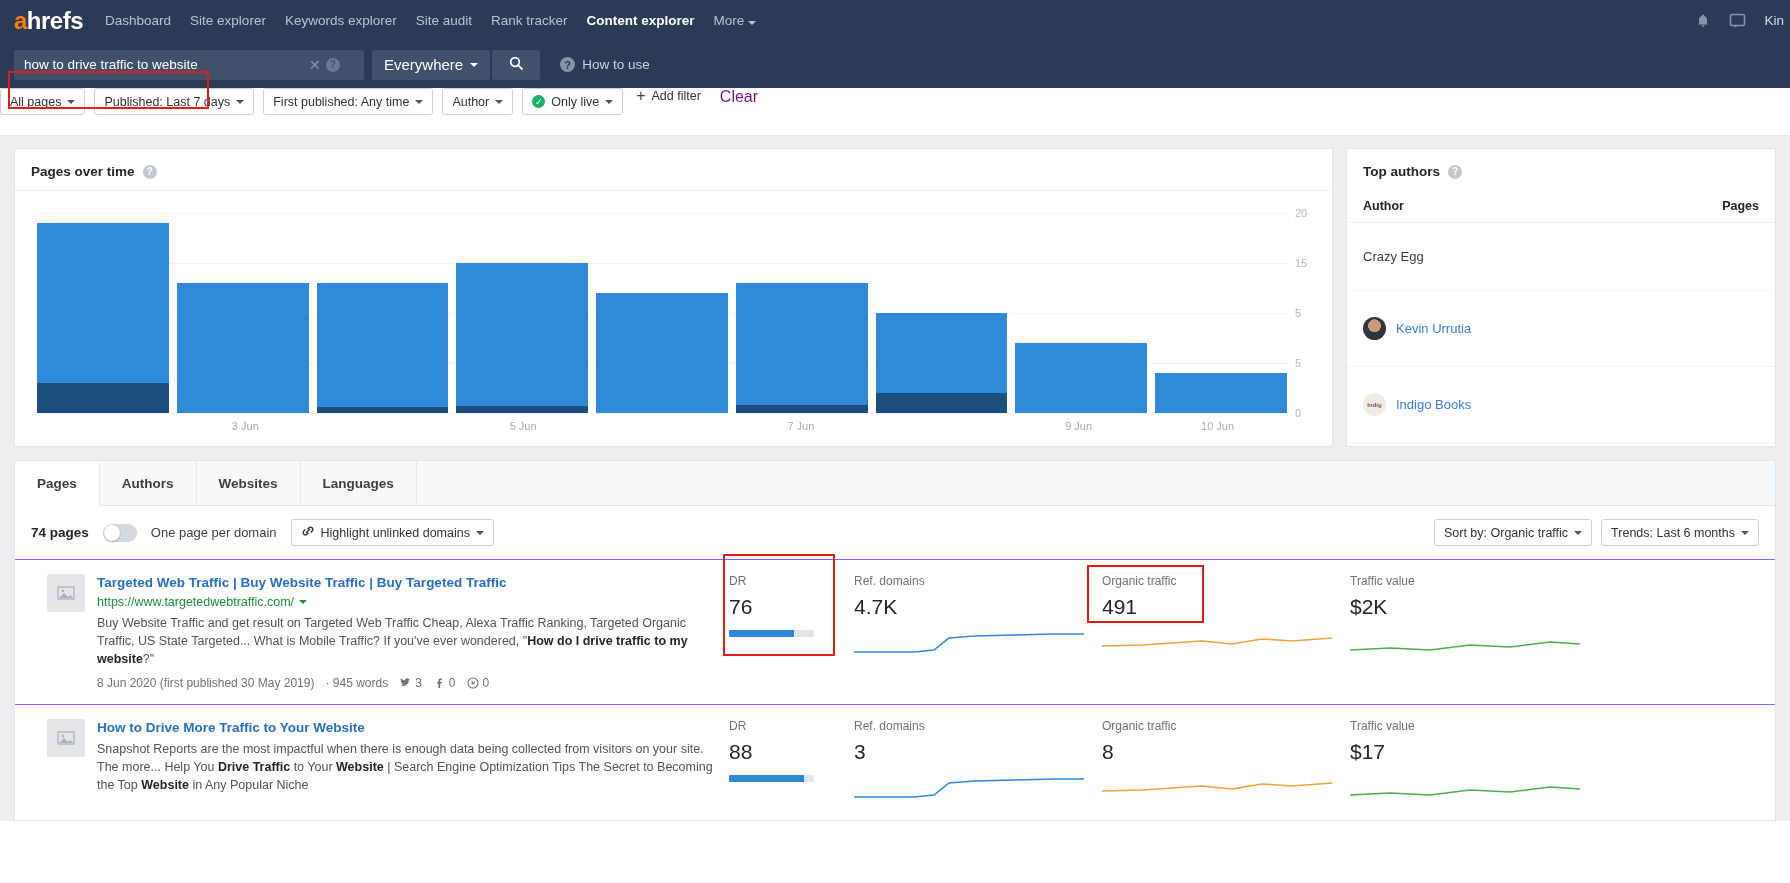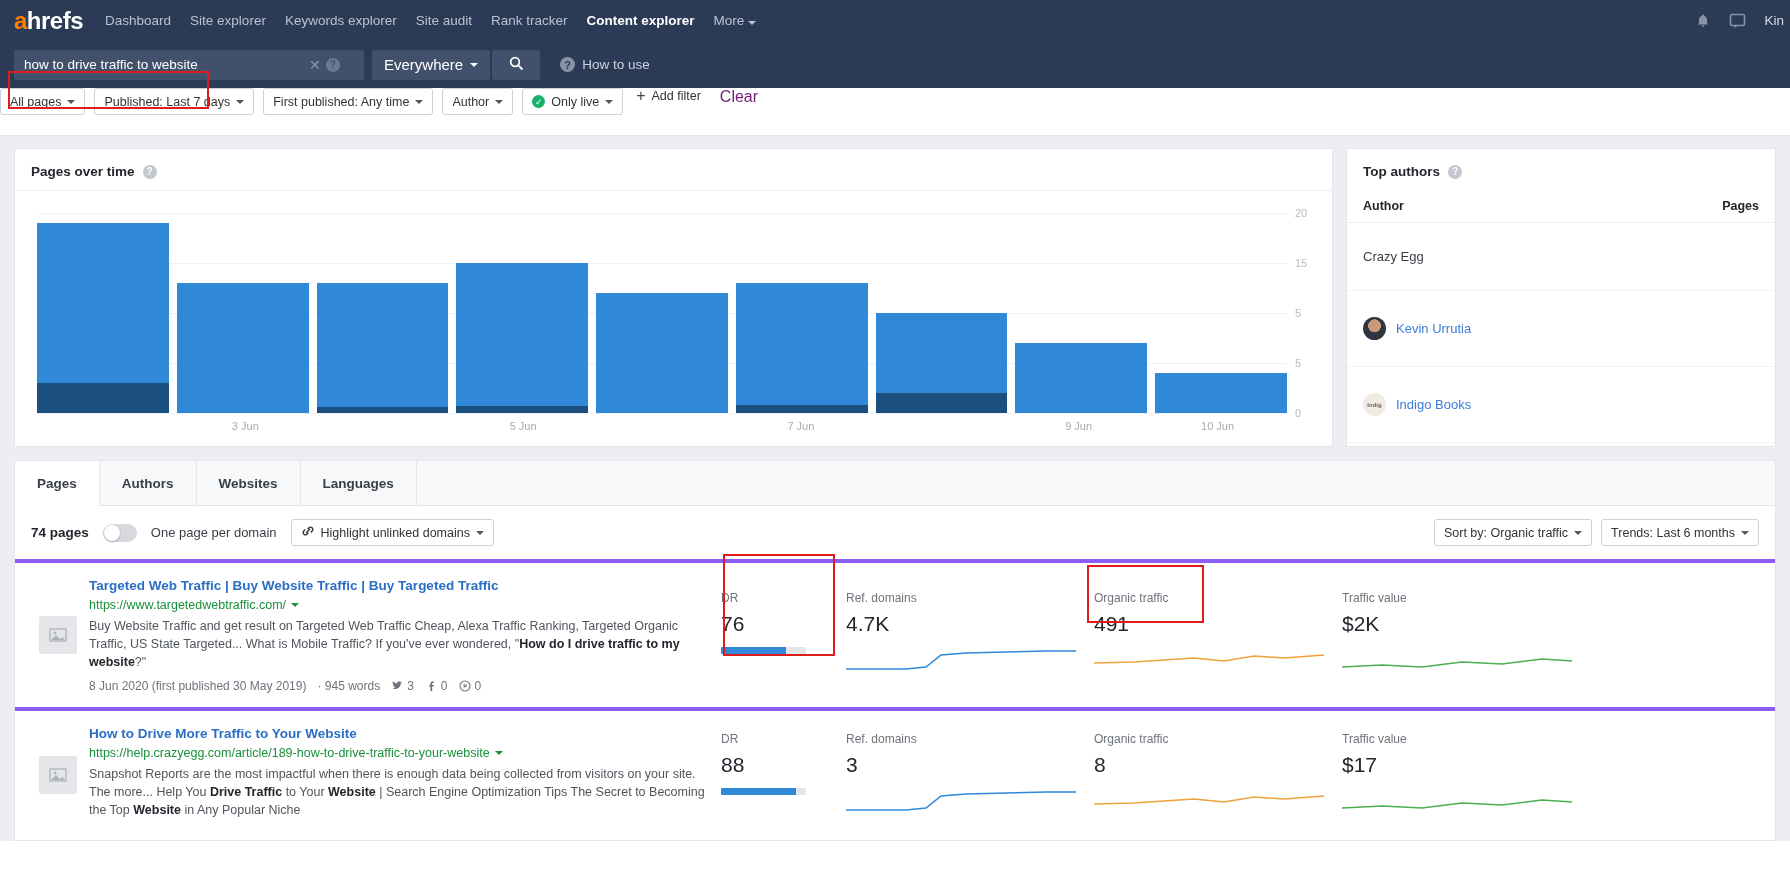--- a/index.html
+++ b/index.html
@@ -372,23 +372,23 @@
     right: 16px;
     display: flex;
     gap: 9px;
     align-items: center;
   }
 
   
   .results { background: #fff; border: 1px solid #e2e5ea; border-top: none; margin: 0 14px; }
   .result-row {
     display: flex;
-    border-top: 4px solid #8b5cf6;
-    padding: 14px 16px 14px 24px;
-    align-items: center;
+    border-top: 1px solid #8b5cf6;
+    padding: 14px 16px 14px 32px;
+    align-items: flex-start;
     position: relative;
     min-height: 112px;
   }
   .thumb {
     width: 38px; height: 38px;
     background: #e4e6ea;
     border-radius: 2px;
     flex: 0 0 auto;
     margin-right: 12px;
     display: flex; align-items: center; justify-content: center;
@@ -745,24 +745,20 @@
       <div class="result-row">
         <div class="thumb">
           <svg width="18" height="18" viewBox="0 0 18 18">
             <rect x="1" y="3" width="16" height="12" fill="none" stroke="#aeb3bb" stroke-width="1.3"></rect>
             <circle cx="6" cy="7" r="1.4" fill="#aeb3bb"></circle>
             <path d="M2 14 L7 9 L11 13 L13.5 11 L16 14 Z" fill="#aeb3bb"></path>
           </svg>
         </div>
         <div class="res-content">
           <div class="res-title">How to Drive More Traffic to Your Website</div>
-          <div class="res-url">
-            <span>https://help.crazyegg.com/article/189-how-to-drive-traffic-to-your-website</span>
-            <span class="caret-g"></span>
-          </div>
           <div class="res-desc">Snapshot Reports are the most impactful when there is enough data being collected from visitors on your site. The more... Help You <b>Drive Traffic</b> to Your <b>Website</b> | Search Engine Optimization Tips The Secret to Becoming the Top <b>Website</b> in Any Popular Niche</div>
         </div>
         <div class="metrics">
           <div class="metric">
             <div class="metric-label">DR</div>
             <div class="metric-value">88</div>
             <div class="dr-bar">
               <div class="dr-fill" style="width:88%"></div>
             </div>
           </div>

